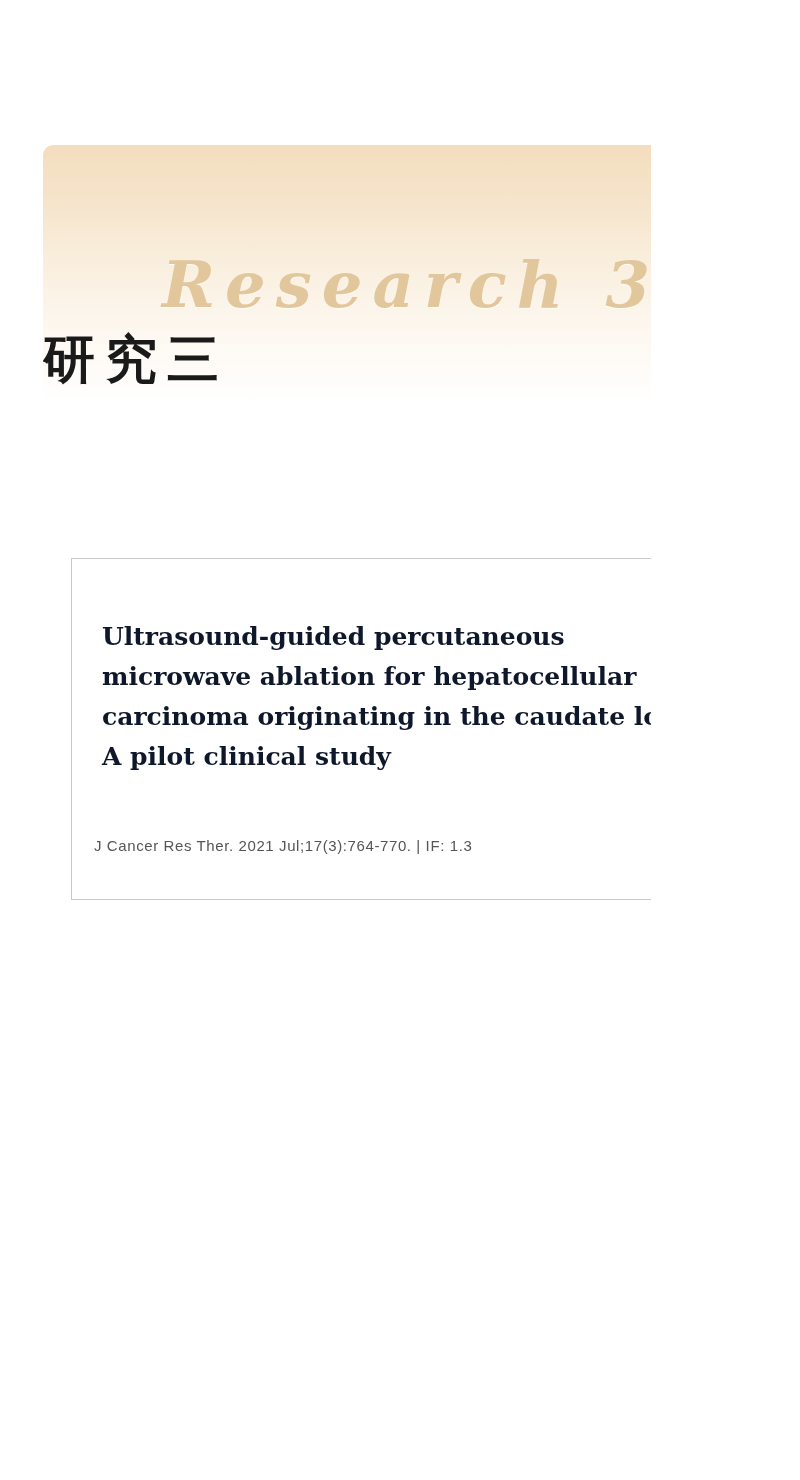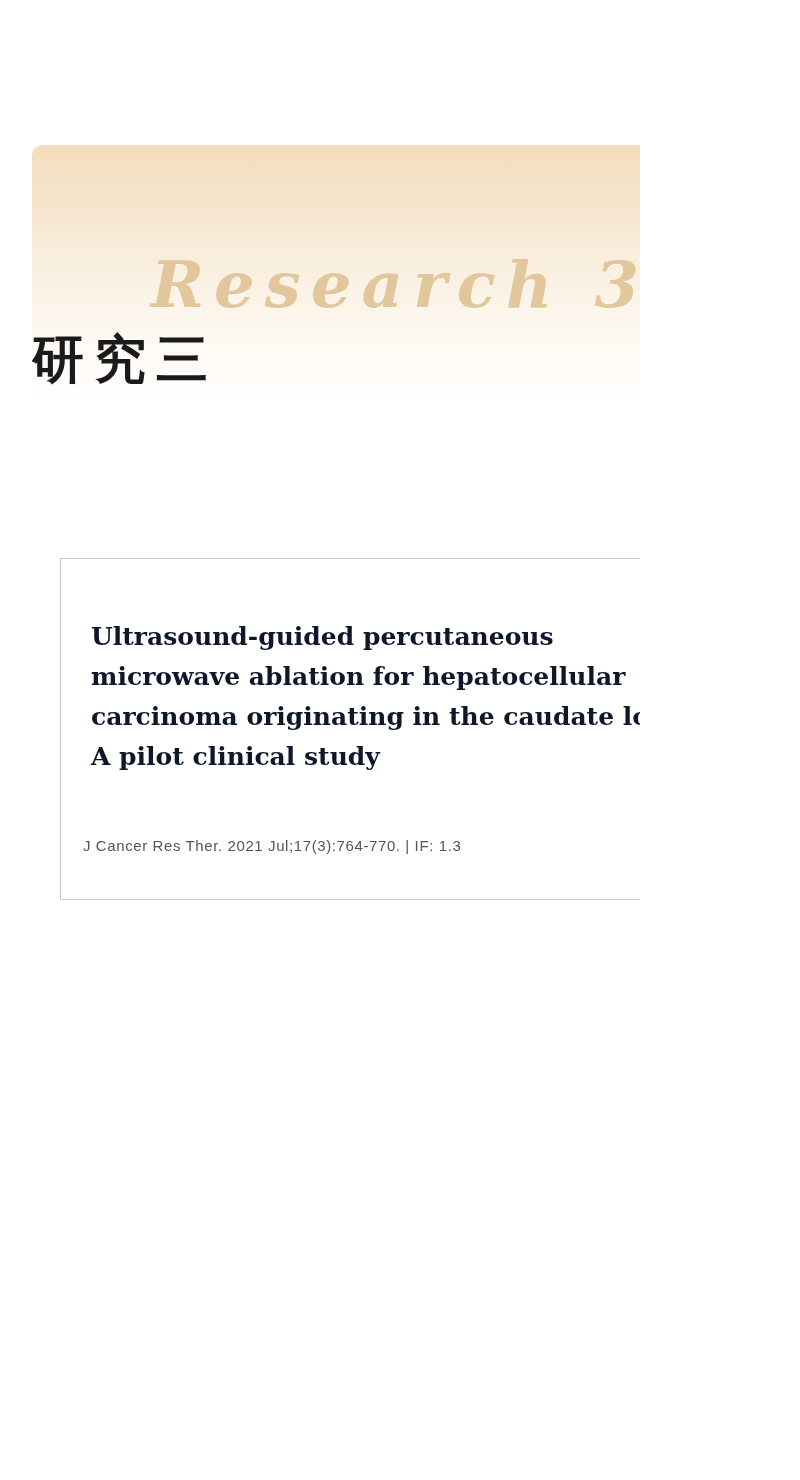--- a/index.html
+++ b/index.html
@@ -13,20 +13,21 @@
     font-family: "Liberation Sans", sans-serif;
     -webkit-font-smoothing: antialiased;
   }
 
   .page {
     position: relative;
     width: 640px;
     min-height: 1480px;
     background: #ffffff;
     overflow: hidden;
+    margin-left: 11px;
   }
 
   
   .banner {
     position: absolute;
     left: 32px;
     top: 145px;
     width: 736px;
     height: 280px;
     border-radius: 10px;

